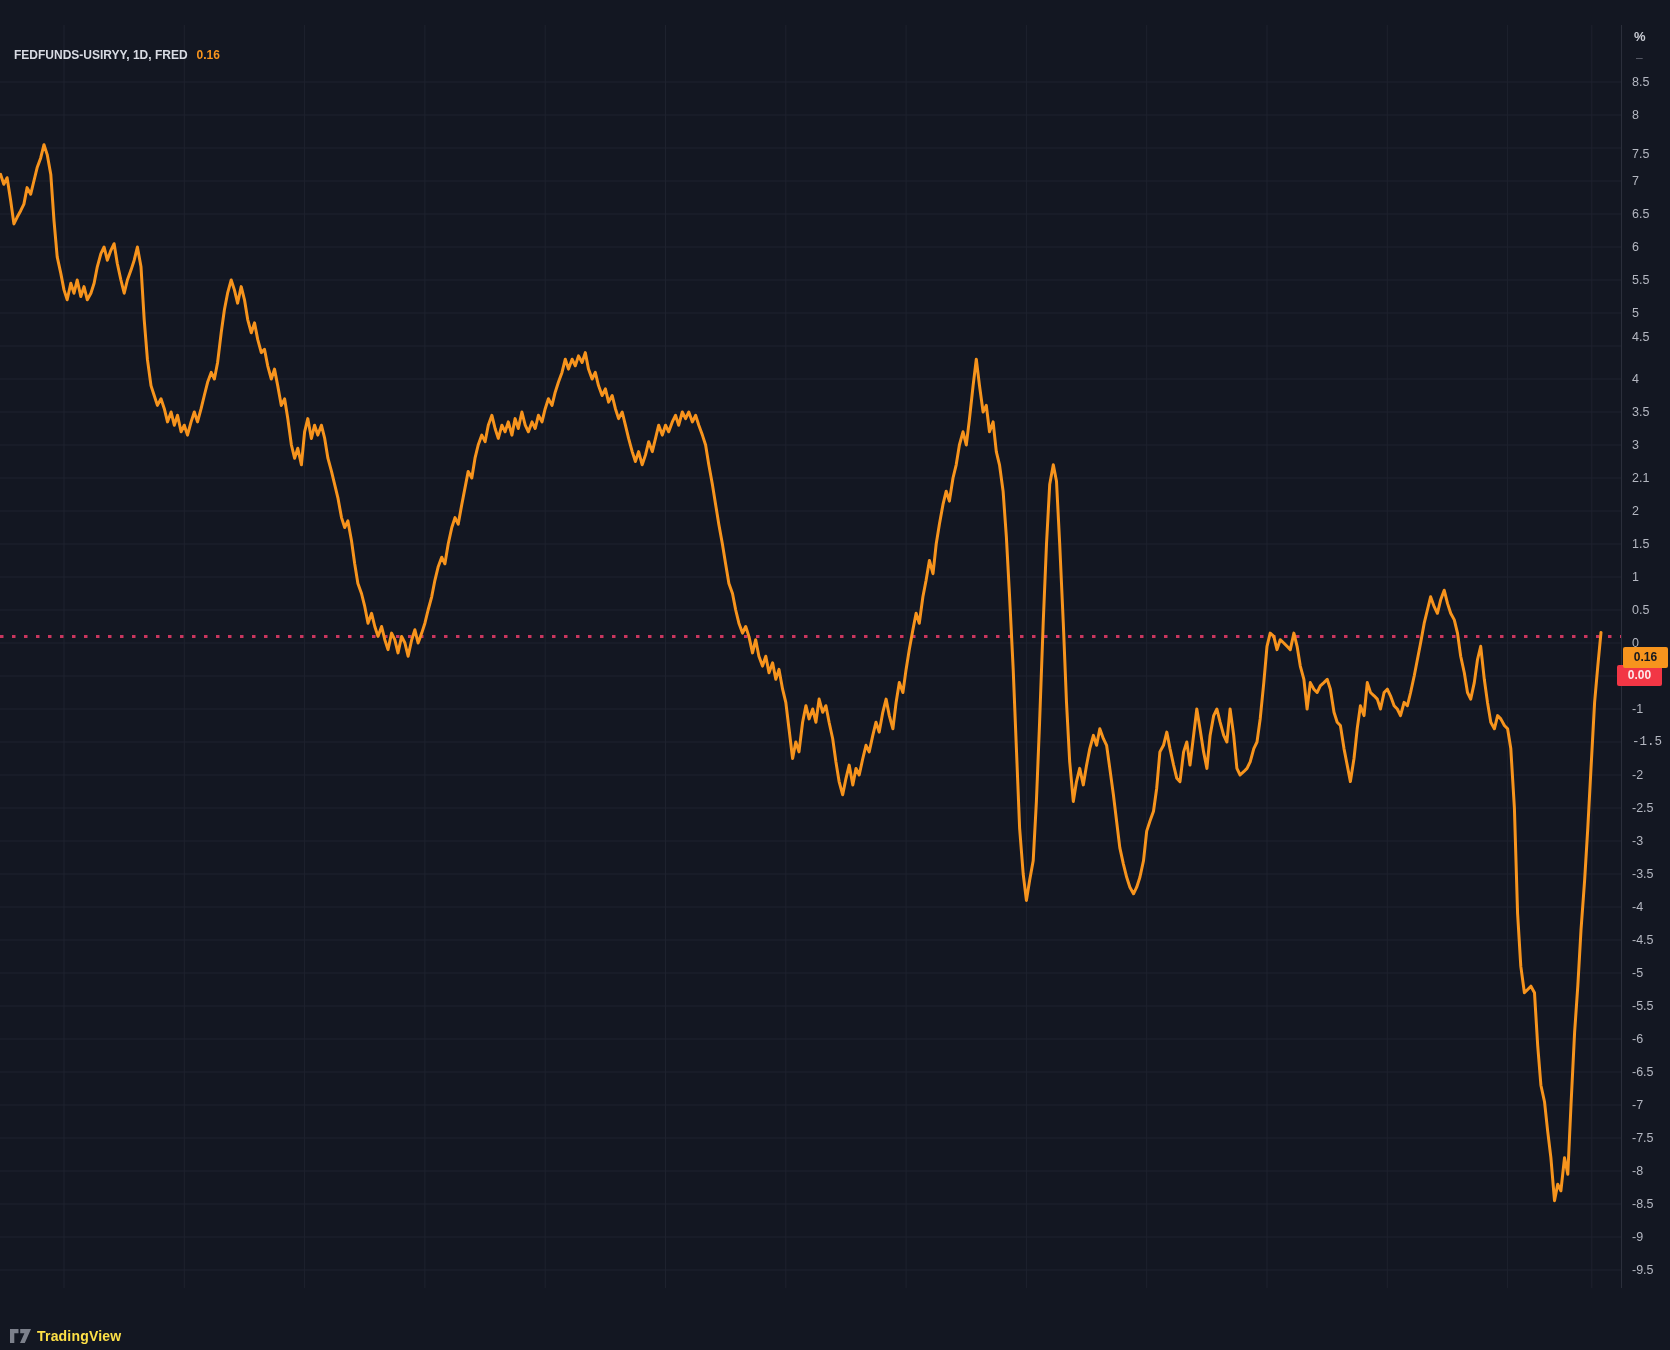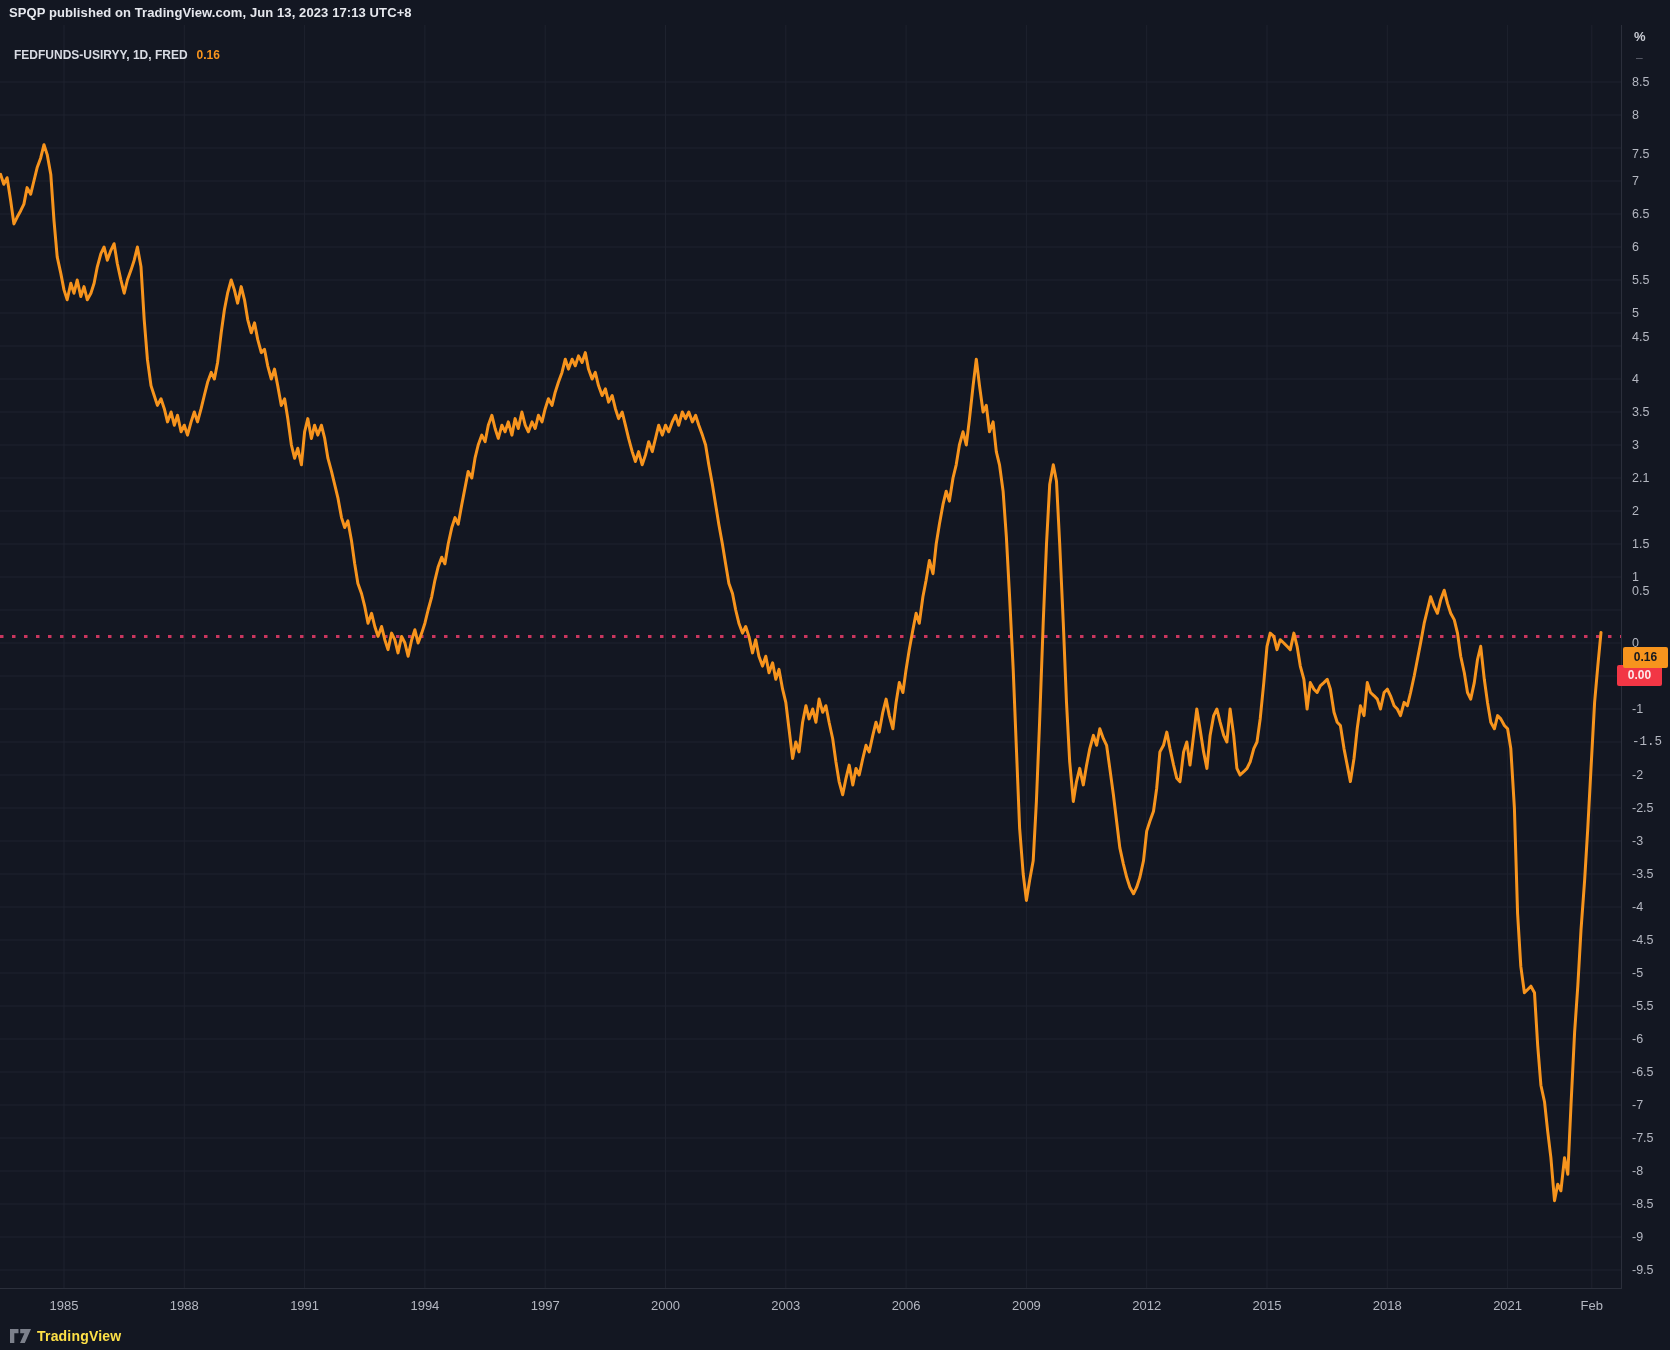--- a/index.html
+++ b/index.html
@@ -61,23 +61,20 @@
   }
   #tv-logo{display:flex;align-items:center;gap:6px;color:#7c808b;cursor:pointer;}
   #tv-logo svg{display:block;}
   #tv-brand{font-size:14px;font-weight:700;color:#fde047;letter-spacing:.2px;}
 </style>
 </head>
 <body>
 
 <div id="app">
 
-  <div id="topbar">
-    <span>SPQP published on TradingView.com, Jun 13, 2023 17:13 UTC+8</span>
-  </div>
 
   <svg id="chart-svg" width="1670" height="1350">
     <g id="grid-h">
         <line x1="0" x2="1622" y1="82" y2="82" stroke="#1e222e" stroke-width="1"></line>
         <line x1="0" x2="1622" y1="115" y2="115" stroke="#1e222e" stroke-width="1"></line>
         <line x1="0" x2="1622" y1="148" y2="148" stroke="#1e222e" stroke-width="1"></line>
         <line x1="0" x2="1622" y1="181" y2="181" stroke="#1e222e" stroke-width="1"></line>
         <line x1="0" x2="1622" y1="214" y2="214" stroke="#1e222e" stroke-width="1"></line>
         <line x1="0" x2="1622" y1="247" y2="247" stroke="#1e222e" stroke-width="1"></line>
         <line x1="0" x2="1622" y1="280" y2="280" stroke="#1e222e" stroke-width="1"></line>
@@ -149,21 +146,21 @@
         <div class="ptick" style="top: 247px;">5.5</div>
         <div class="ptick" style="top: 280px;">5</div>
         <div class="ptick" style="top: 304px;">4.5</div>
         <div class="ptick" style="top: 346px;">4</div>
         <div class="ptick" style="top: 379px;">3.5</div>
         <div class="ptick" style="top: 412px;">3</div>
         <div class="ptick" style="top: 445px;">2.1</div>
         <div class="ptick" style="top: 478px;">2</div>
         <div class="ptick" style="top: 511px;">1.5</div>
         <div class="ptick" style="top: 544px;">1</div>
-        <div class="ptick" style="top: 558px;">0.5</div>
+        <div class="ptick" style="top: 577px;">0.5</div>
         <div class="ptick" style="top: 610px;">0</div>
         <div class="ptick" style="top: 643px;">-0.5</div>
         <div class="ptick" style="top: 676px;">-1</div>
         <div class="ptick" style="top: 709px; font-family: Liberation Mono, monospace;">-1.5</div>
         <div class="ptick" style="top: 742px;">-2</div>
         <div class="ptick" style="top: 775px;">-2.5</div>
         <div class="ptick" style="top: 808px;">-3</div>
         <div class="ptick" style="top: 841px;">-3.5</div>
         <div class="ptick" style="top: 874px;">-4</div>
         <div class="ptick" style="top: 907px;">-4.5</div>
@@ -175,36 +172,20 @@
         <div class="ptick" style="top: 1105px;">-7.5</div>
         <div class="ptick" style="top: 1138px;">-8</div>
         <div class="ptick" style="top: 1171px;">-8.5</div>
         <div class="ptick" style="top: 1204px;">-9</div>
         <div class="ptick" style="top: 1237px;">-9.5</div>
       </div>
     <div id="tag-zero" class="price-tag">0.00</div>
     <div id="tag-last" class="price-tag">0.16</div>
   </div>
 
-  <div id="time-axis">
-      <div class="ttick" style="left: 64px;">1985</div>
-      <div class="ttick" style="left: 184.3px;">1988</div>
-      <div class="ttick" style="left: 304.6px;">1991</div>
-      <div class="ttick" style="left: 424.9px;">1994</div>
-      <div class="ttick" style="left: 545.2px;">1997</div>
-      <div class="ttick" style="left: 665.5px;">2000</div>
-      <div class="ttick" style="left: 785.8px;">2003</div>
-      <div class="ttick" style="left: 906.1px;">2006</div>
-      <div class="ttick" style="left: 1026.4px;">2009</div>
-      <div class="ttick" style="left: 1146.7px;">2012</div>
-      <div class="ttick" style="left: 1267px;">2015</div>
-      <div class="ttick" style="left: 1387.3px;">2018</div>
-      <div class="ttick" style="left: 1507.6px;">2021</div>
-      <div class="ttick" style="left: 1591.81px;">Feb</div>
-    </div>
 
   <div id="footer">
     <div id="tv-logo">
       <svg width="21" height="14" viewBox="0 0 21 14">
         <path d="M0 0 h8.5 v4.2 h-4.2 v9.8 h-4.3 z" fill="#7c808b"></path>
         <path d="M10.2 0 h10.8 l-6.2 14 h-4.8 l4.4-9.8 h-4.2 z" fill="#7c808b"></path>
       </svg>
       <span id="tv-brand">TradingView</span>
     </div>
   </div>

